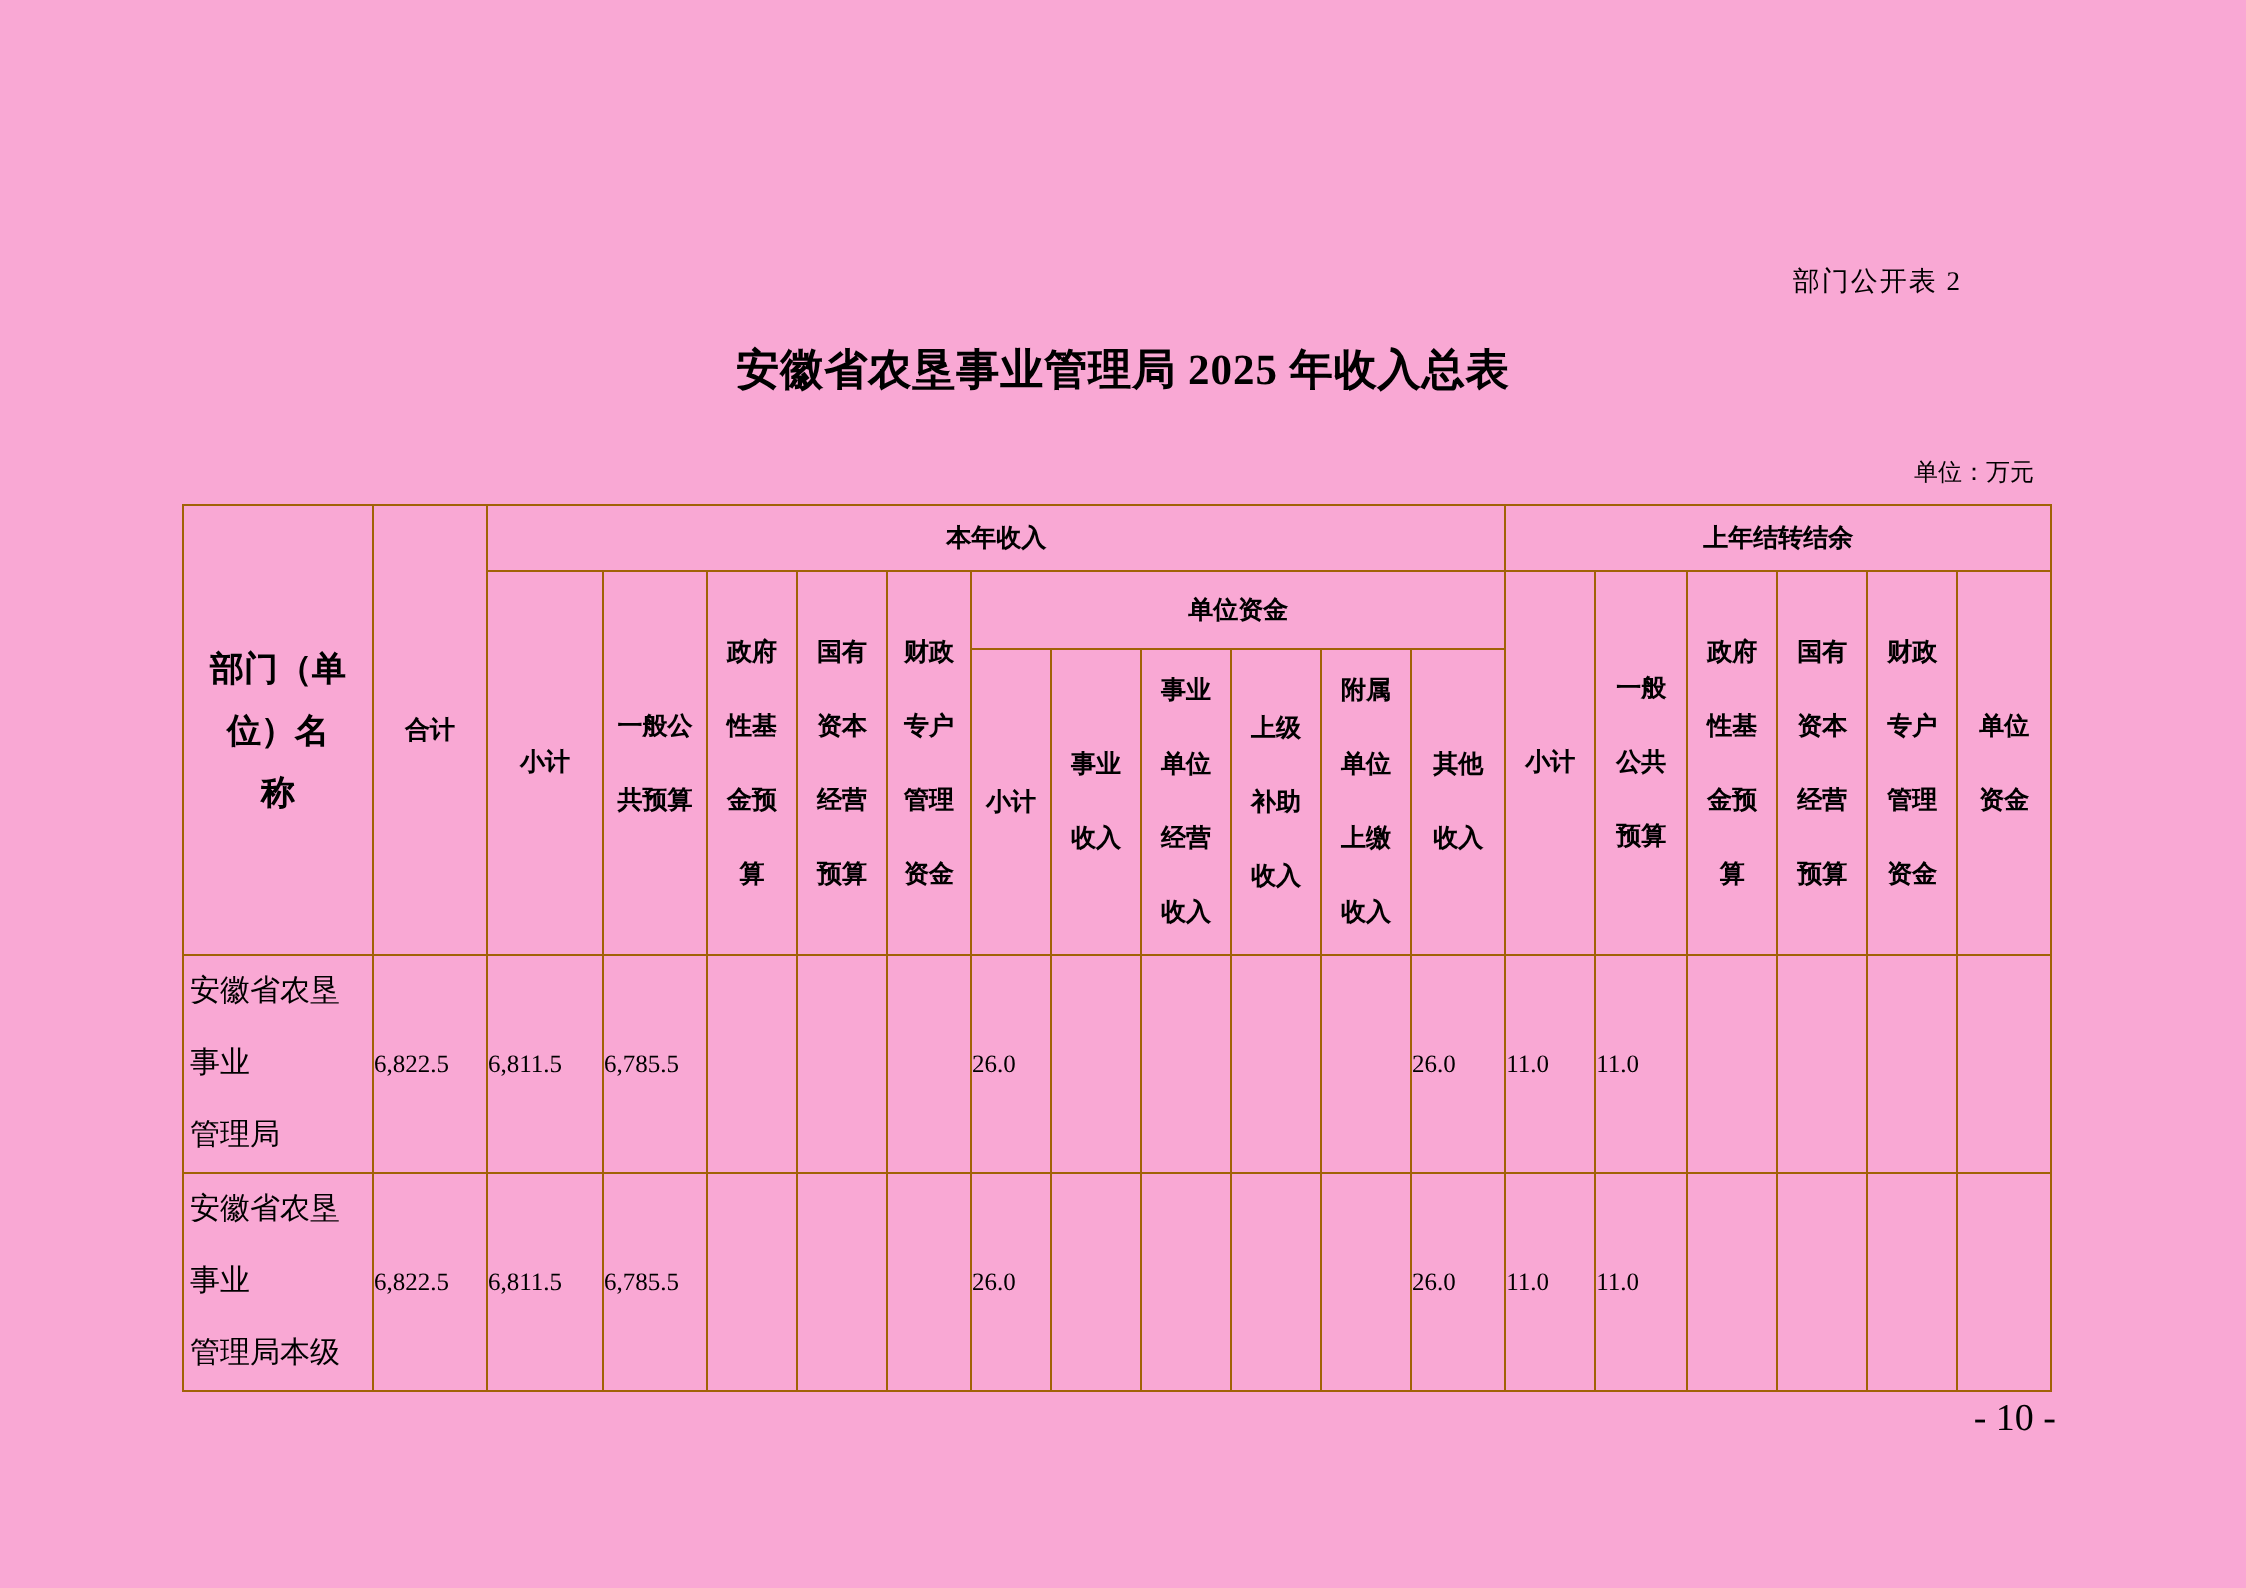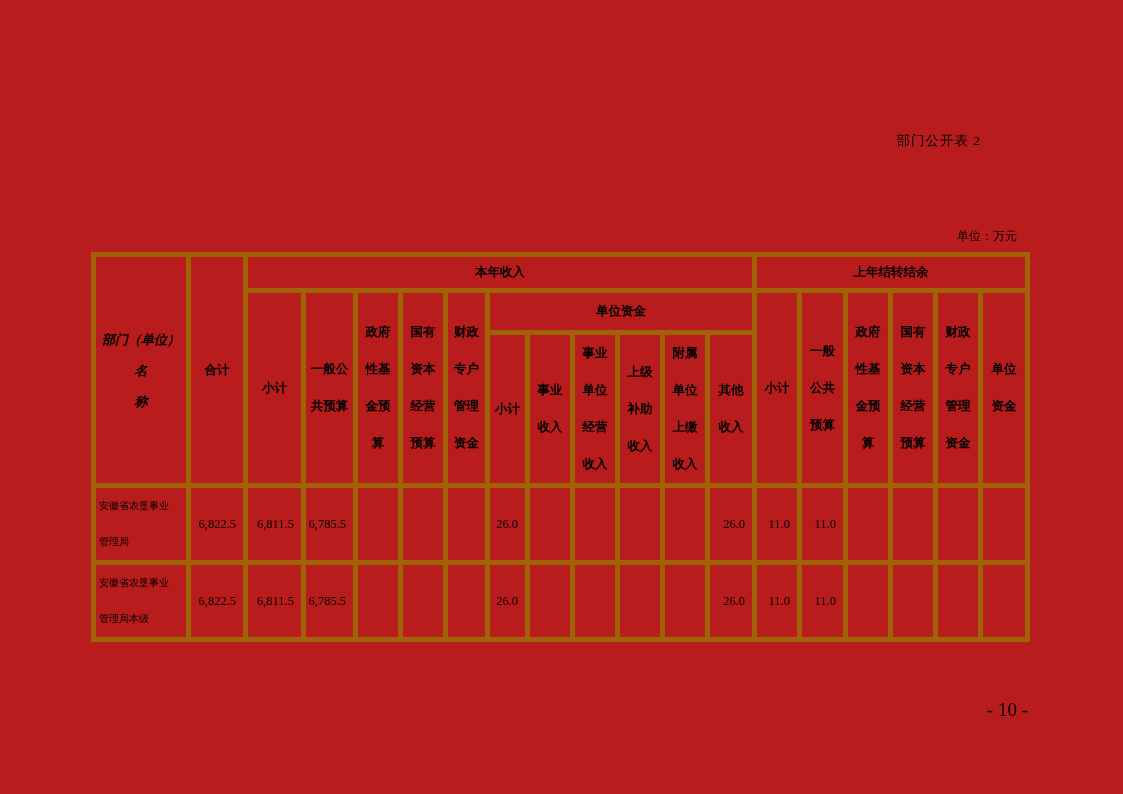--- a/index.html
+++ b/index.html
@@ -1,19 +1,19 @@
 <!DOCTYPE html>
 <html><head>
 <meta charset="utf-8">
 <style>
   html, body { margin:0; padding:0; background:#ffffff; }
   .page {
     position:relative;
     width:1123px; height:794px;
-    background:#b91c1c;
+    background:#f9a8d4;
     color:#000000;
     font-family:"Liberation Serif","DejaVu Serif",serif;
     overflow:hidden;
   }
   .corner-label {
     position:absolute; top:132px; right:142px;
     font-size:13.5px; letter-spacing:1px;
   }
   .doc-title {
     position:absolute; top:170px; left:0; width:100%;
@@ -24,55 +24,56 @@
     position:absolute; top:228px; right:106px;
     font-size:12px;
   }
   table.income-table {
     position:absolute; left:91px; top:252px;
     width:934px;
     border-collapse:collapse; table-layout:fixed;
     border:1px solid #000;
   }
   .income-table td {
-    border:5px solid #a16207;
+    border:1px solid #a16207;
     text-align:center; vertical-align:middle;
     font-size:12.5px;
     padding:0;
     white-space:pre-line;
     overflow:hidden;
   }
   .income-table td.h { font-weight:bold; line-height:37px; }
   tr.r-group { height:33px; }
   tr.r-group td.h { line-height:31px; }
   tr.r-sub   { height:39px; }
   tr.r-leaf  { height:153px; }
   tr.r-data1 { height:72px; }
   tr.r-data2 { height:74px; }
-  td.name-h { padding:0 2px; font-size:13px;font-style:italic; }
+  td.name-h { padding:0 2px; font-size:17px; }
   td.name {
     text-align:left; padding:0 3px;
-    font-size:10px; line-height:36px;
+    font-size:15px; line-height:36px;
   }
   td.num {
-    text-align:right; padding-right:7px;
+    text-align:left; padding-right:7px;
     font-size:12.5px; line-height:normal;
   }
   .page-number {
     position:absolute; top:699px; right:95px;
     font-size:19px;
   }
 </style>
 </head>
 <body>
 
 <div class="page">
 
   <div class="corner-label">部门公开表 2</div>
 
+  <h1 class="doc-title">安徽省农垦事业管理局 2025 年收入总表</h1>
 
   <div class="unit-note">单位：万元</div>
 
   <table class="income-table">
     <colgroup>
       <col style="width:95px">
         <col style="width:57px">
         <col style="width:58px">
       <col style="width:52px">
         <col style="width:45px">

